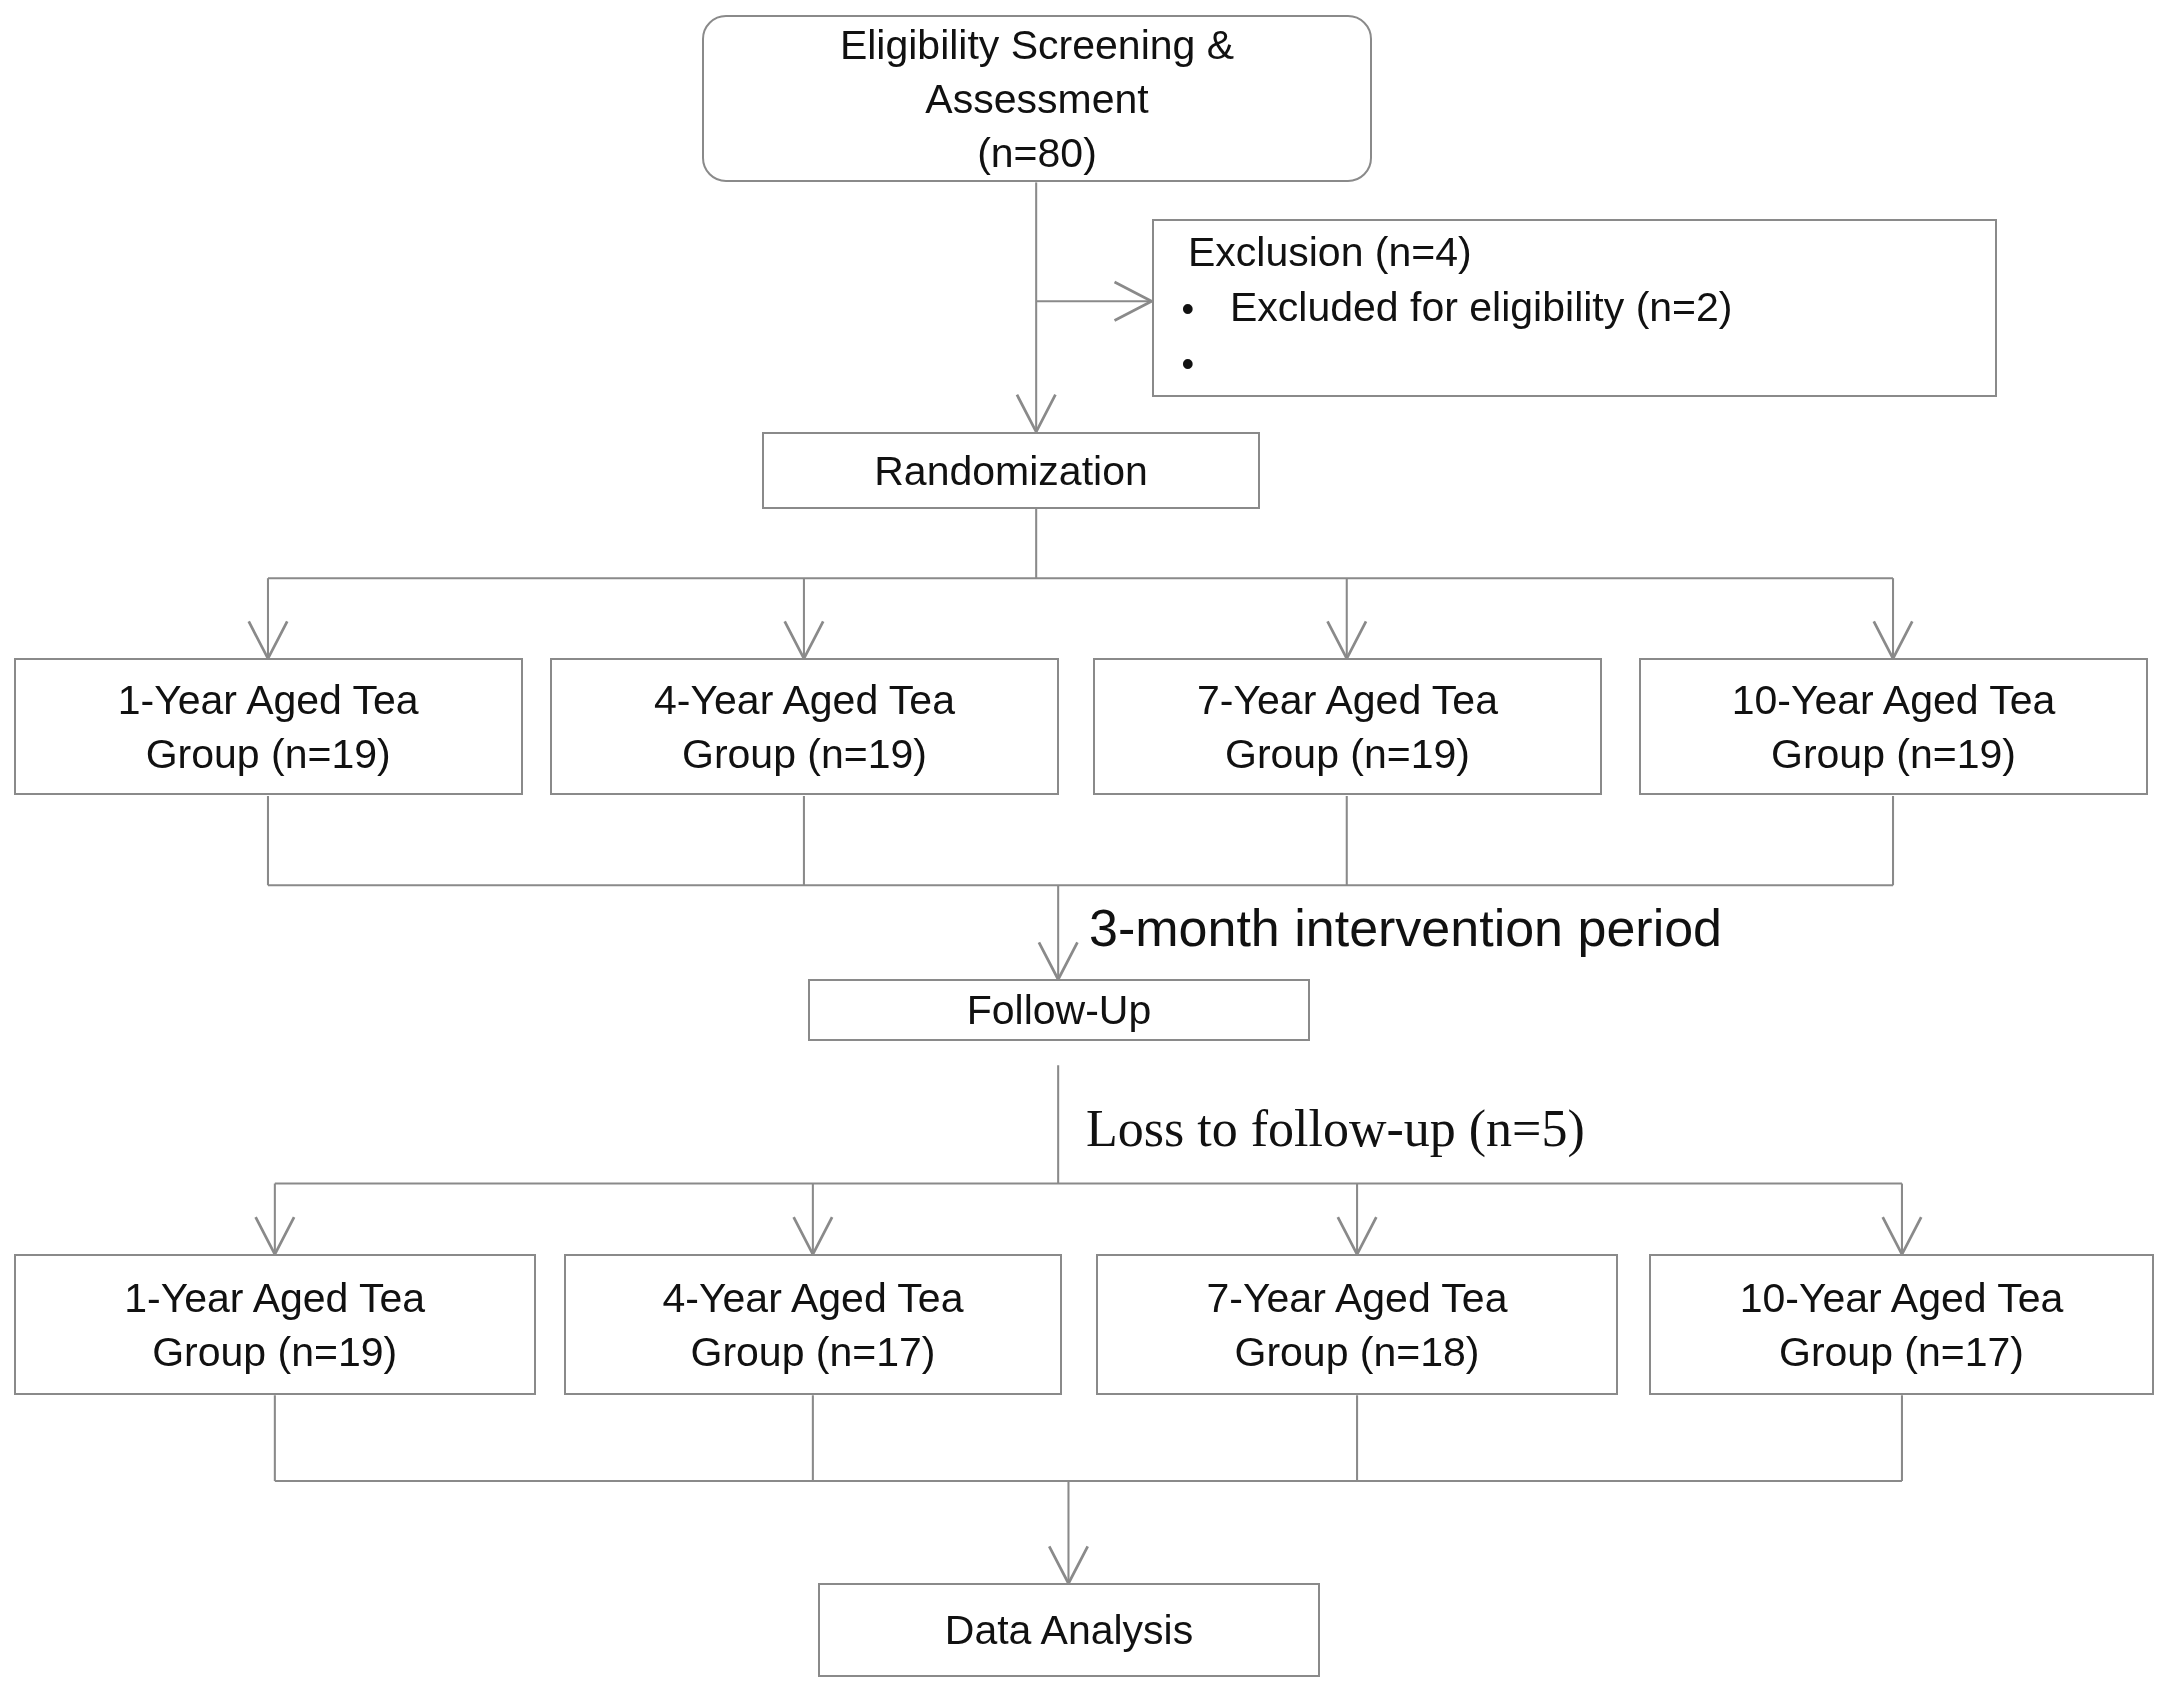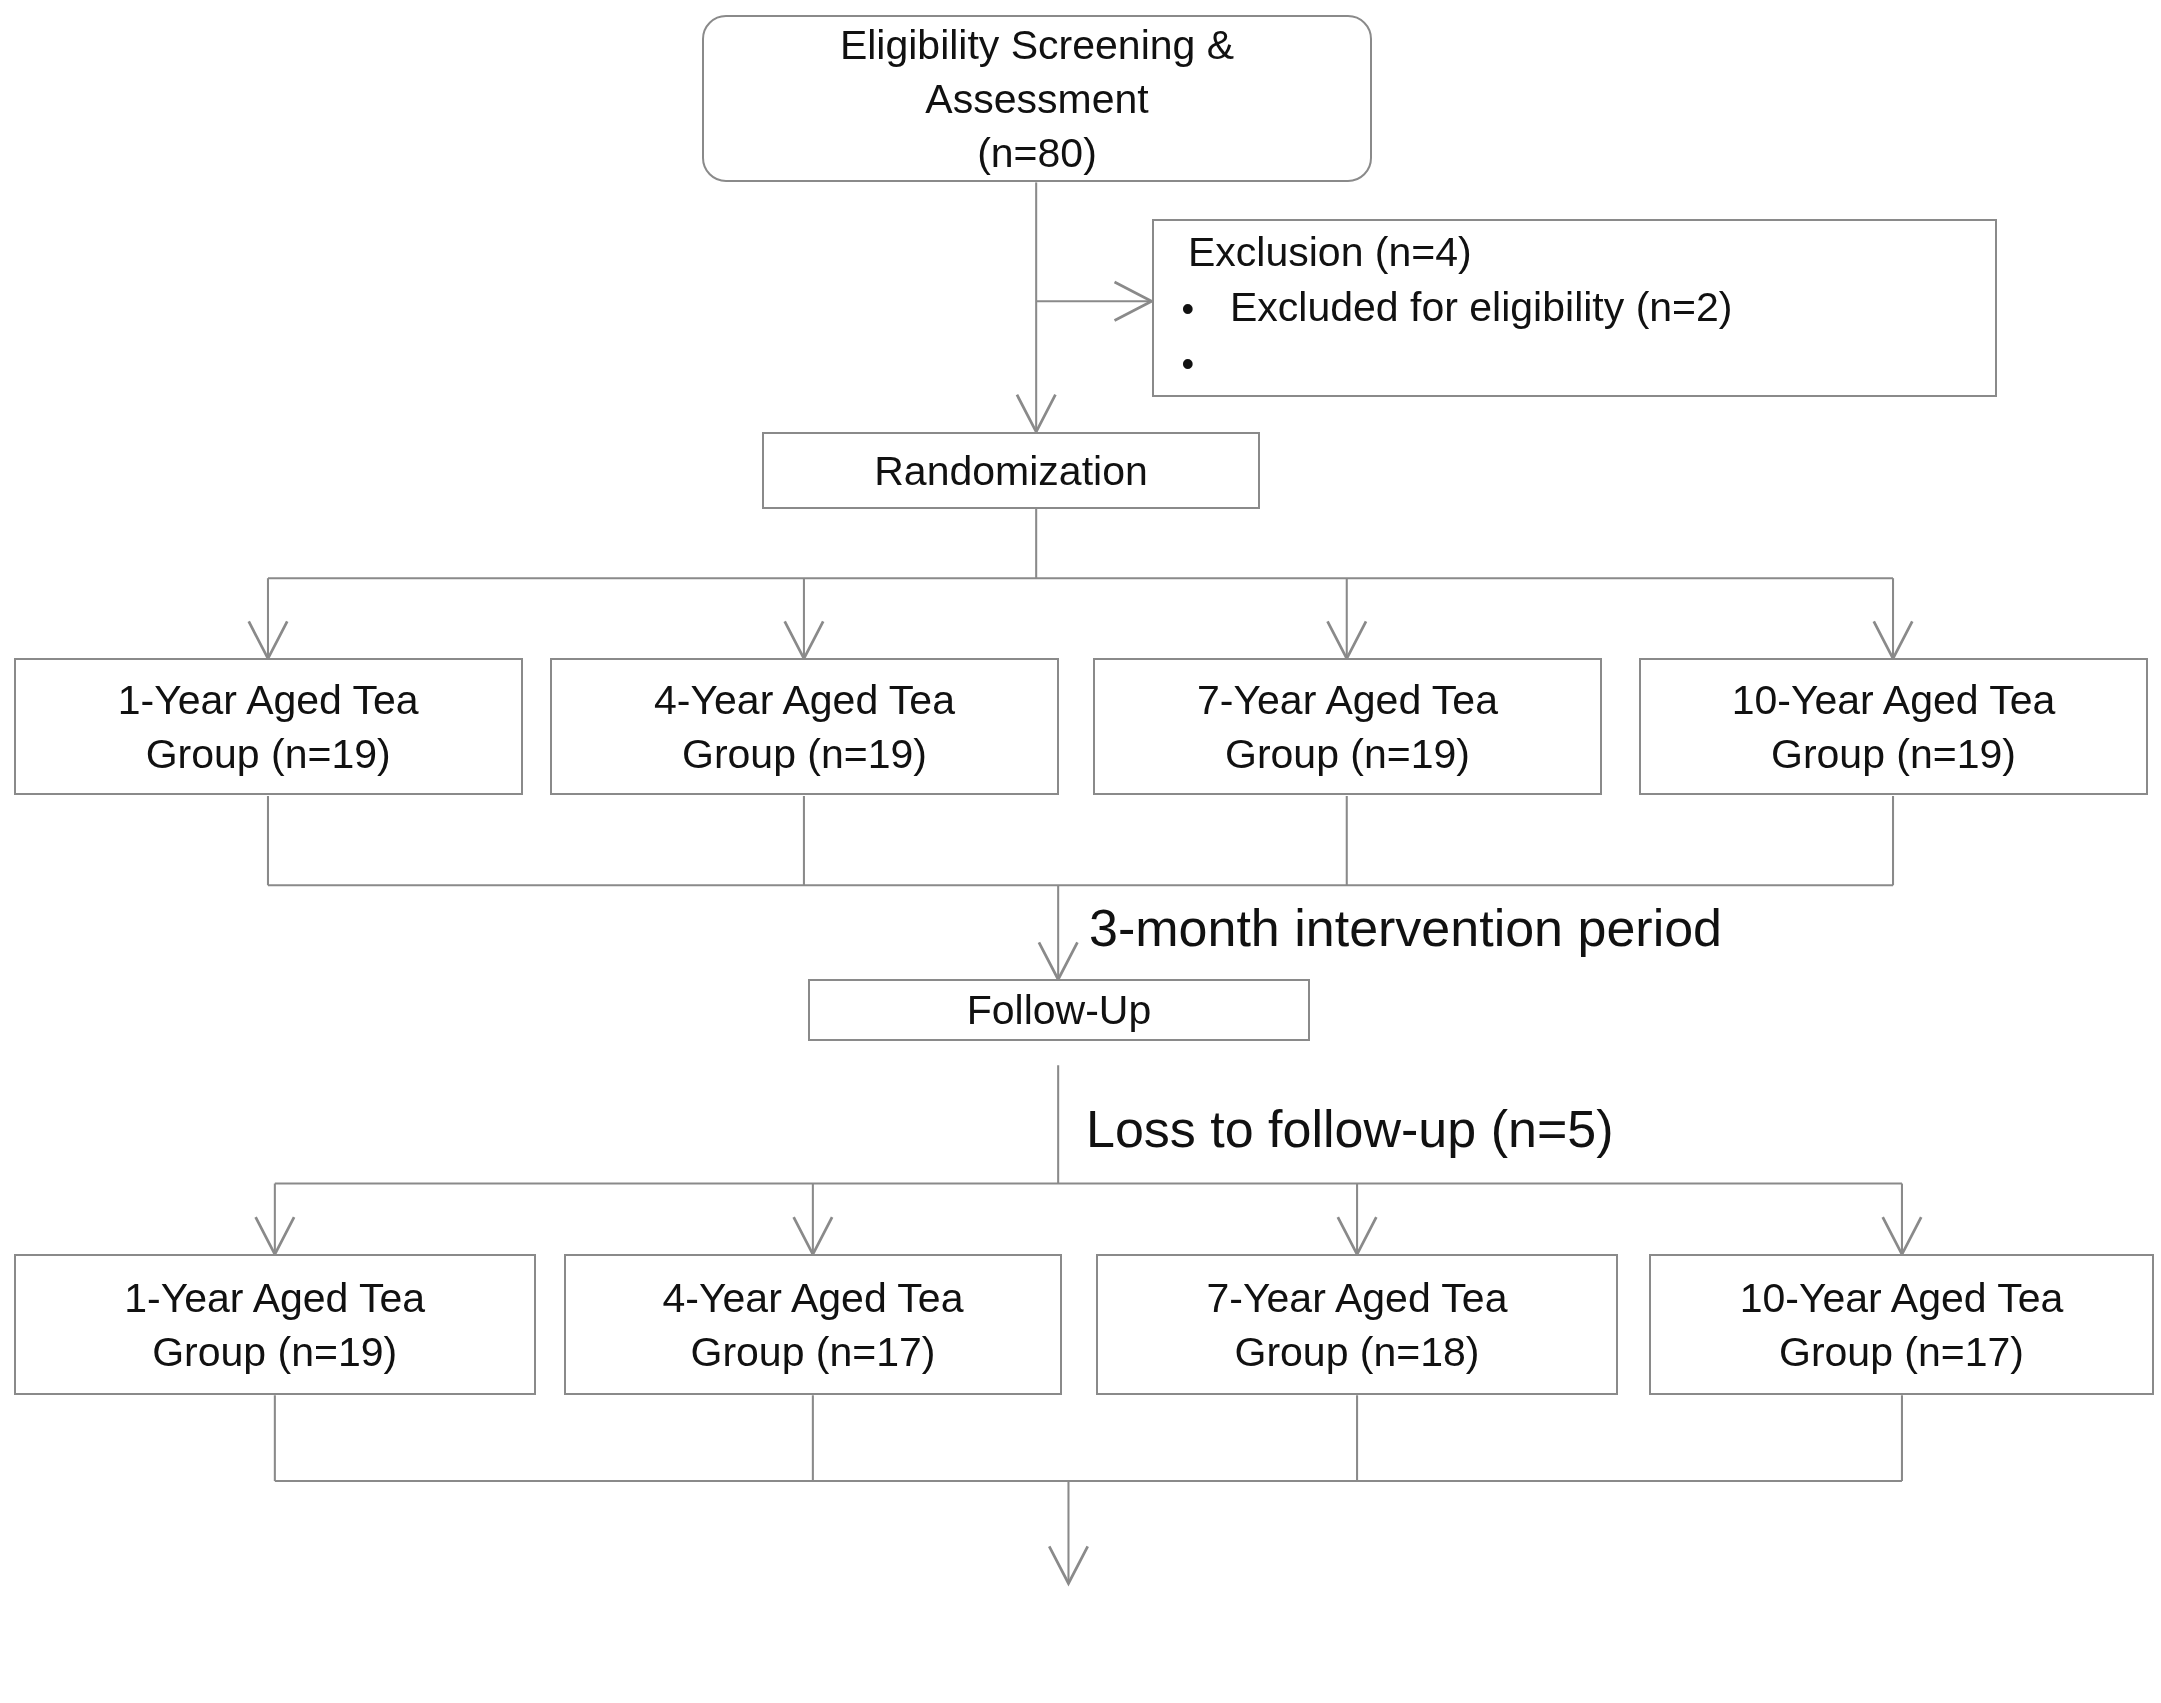--- a/index.html
+++ b/index.html
@@ -72,21 +72,21 @@
     box-sizing: border-box;
     font-size: 36px;
   }
   .flow-label {
     position: absolute;
     font-size: 52px;
     line-height: 54px;
     white-space: nowrap;
   }
   .l-intervention { left: 1089px; top: 901px; }
-  .l-loss         { left: 1086px; top: 1102px; }
+  .l-loss         { left: 1086px; top: 1102px; font-family: Liberation Serif, serif; }
 </style>
 </head>
 <body>
 
 <div id="canvas">
 
   <svg id="connectors" viewBox="0 0 3145 2479" xmlns="http://www.w3.org/2000/svg">
     <defs>
       <marker id="arrow" markerUnits="userSpaceOnUse" markerWidth="70" markerHeight="70" viewBox="0 0 70 70" refX="62" refY="35" orient="auto">
         <path d="M8,7 L62,35 L8,63" fill="none" stroke="#8a8a8a" stroke-width="4"></path>
@@ -150,15 +150,16 @@
 
   <div class="box n-g1f">1-Year Aged Tea
 Group (n=19)</div>
   <div class="box n-g2f">4-Year Aged Tea
 Group (n=17)</div>
   <div class="box n-g3f">7-Year Aged Tea
 Group (n=18)</div>
   <div class="box n-g4f">10-Year Aged Tea
 Group (n=17)</div>
 
+  <div class="box n-data">Data Analysis</div>
 
 </div>
 
 
 </body></html>

